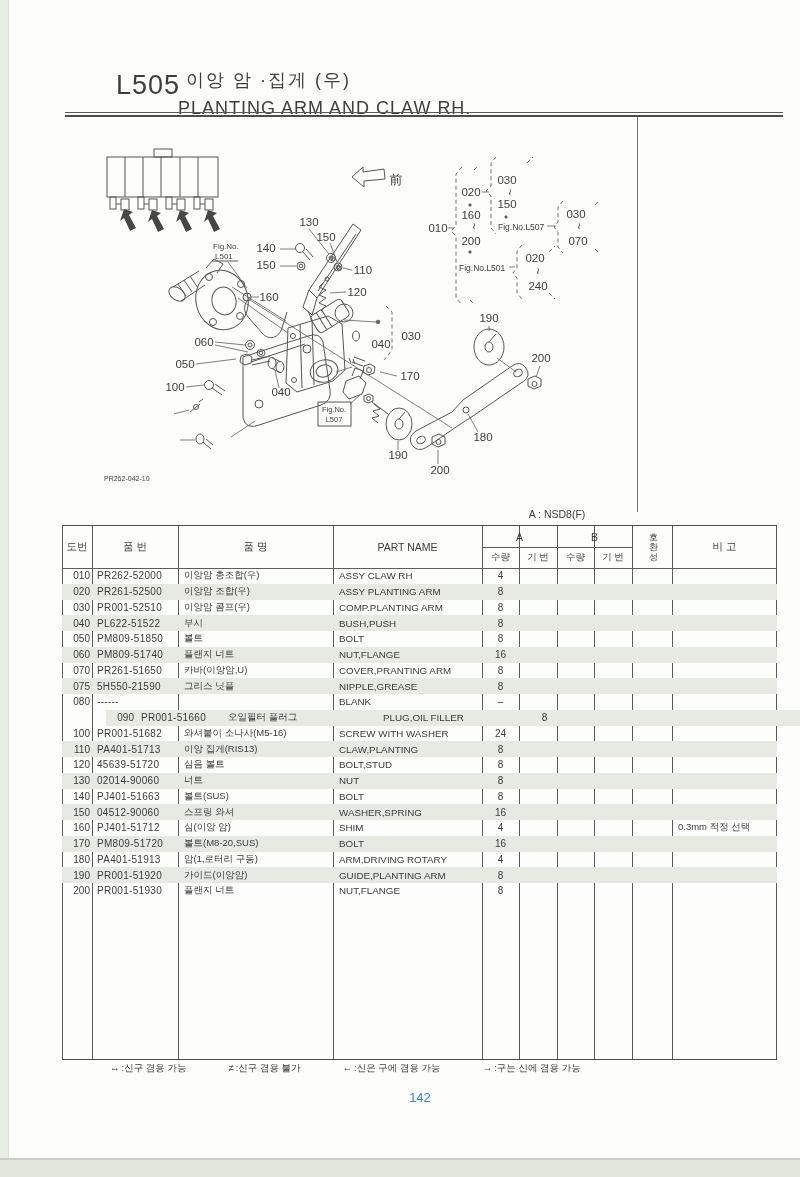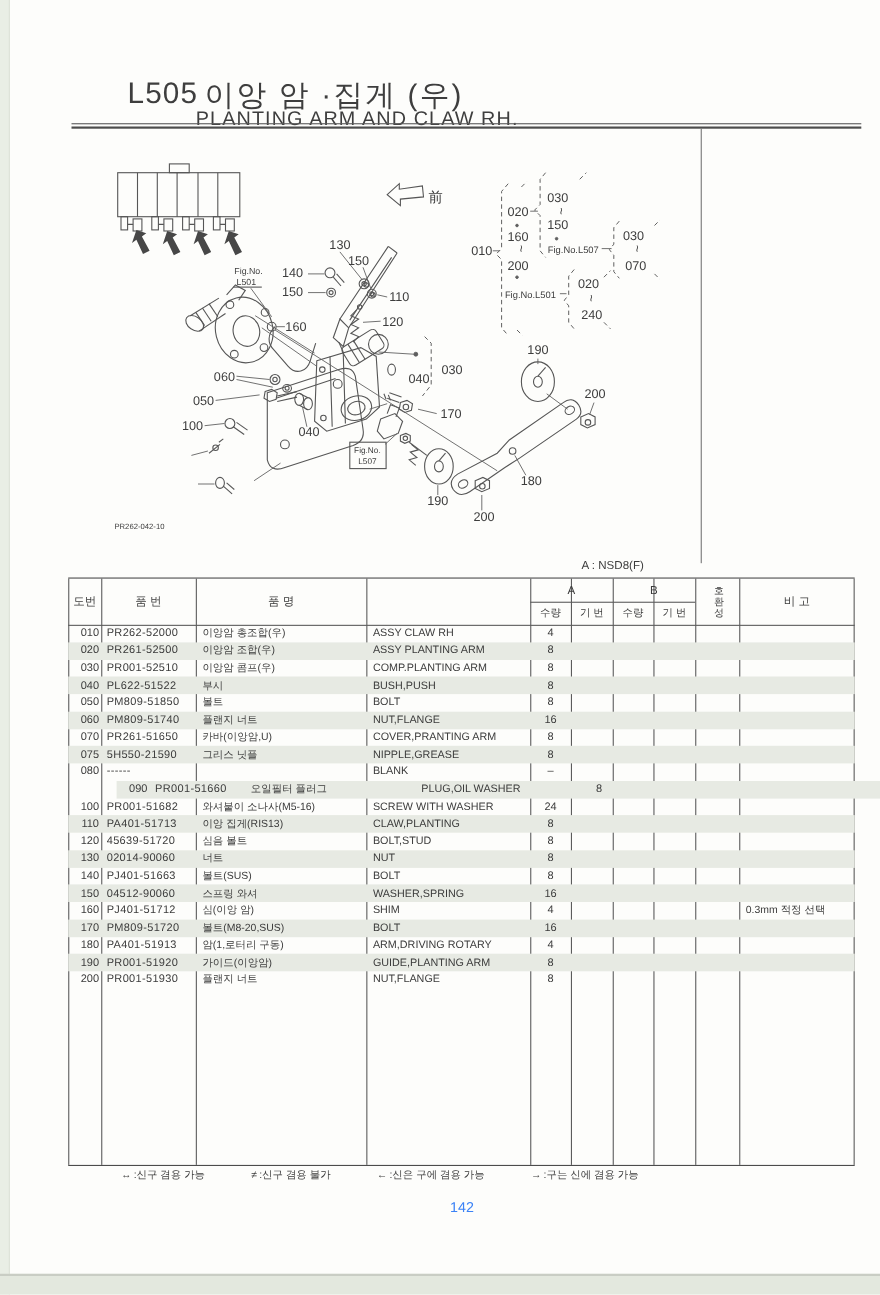--- a/index.html
+++ b/index.html
@@ -3,21 +3,21 @@
 <meta charset="utf-8">
 <style>
   html,body{margin:0;padding:0;background:#ffffff;}
   #page{position:relative;width:800px;height:1177px;background:#fdfdfb;overflow:hidden;
         font-family:"Liberation Sans","DejaVu Sans",sans-serif;color:#3b3b3b;}
   
   #edge-left{position:absolute;left:0;top:0;width:8px;height:1177px;background:#e9eee5;border-right:1px solid #dde2d8;}
   #edge-bottom{position:absolute;left:0;top:1158px;width:800px;height:19px;background:#e3e8de;border-top:2px solid #c9cdc4;}
   
   #page-code{position:absolute;left:116px;top:70px;font-size:27px;letter-spacing:1px;color:#3e3e3e;}
-  #title-ko{position:absolute;left:186px;top:68px;font-size:27px;letter-spacing:2px;color:#3e3e3e;}
+  #title-ko{position:absolute;left:186px;top:68px;font-size:18px;letter-spacing:2px;color:#3e3e3e;}
   #title-en{position:absolute;left:178px;top:98px;font-size:18px;letter-spacing:1px;color:#3e3e3e;}
   .title-rule1{position:absolute;left:65px;top:112px;width:718px;height:1px;background:#5a5a5a;}
   .title-rule2{position:absolute;left:65px;top:115px;width:718px;height:2px;background:#4c4c4c;}
   #diagram-divider{position:absolute;left:637px;top:117px;width:1px;height:395px;background:#777;}
   
   #diagram{position:absolute;left:60px;top:118px;}
   
   #model-note{position:absolute;left:482px;top:508px;width:150px;text-align:center;font-size:10.5px;color:#3b3b3b;}
   #ptable{position:absolute;left:62px;top:525px;width:715px;height:533px;border-top:1.5px solid #4c4c4c;border-bottom:1.5px solid #4c4c4c;}
   .vl{position:absolute;top:0;bottom:0;width:1px;background:#5c5c5c;}
@@ -312,20 +312,21 @@
     <div class="vl" style="left:495px"></div>
       <div class="vl" style="left:532px"></div>
     <div class="vl" style="left:570px"></div>
       <div class="vl" style="left:610px"></div>
     <div class="vl" style="left:714px"></div>
     <div id="header-underline"></div>
     <div class="hl" style="left:420px;top:21px;width:150px;"></div>
     <div class="hcell" style="left:0;top:0;width:30px;height:42px;">도번</div>
     <div class="hcell" style="left:30px;top:0;width:86px;height:42px;">품  번</div>
     <div class="hcell" style="left:116px;top:0;width:155px;height:42px;">품       명</div>
+    <div class="hcell" style="left:271px;top:0;width:149px;height:42px;">PART NAME</div>
     <div class="hcell" style="left:420px;top:0;width:75px;height:21px;">A</div>
     <div class="hcell" style="left:495px;top:0;width:75px;height:21px;">B</div>
     <div class="hcell" style="left:420px;top:21px;width:37px;height:21px;font-size:9.5px;">수량</div>
     <div class="hcell" style="left:457px;top:21px;width:38px;height:21px;font-size:9.5px;">기 번</div>
     <div class="hcell" style="left:495px;top:21px;width:37px;height:21px;font-size:9.5px;">수량</div>
     <div class="hcell" style="left:532px;top:21px;width:38px;height:21px;font-size:9.5px;">기 번</div>
     <div class="hcell" style="left:570px;top:0;width:40px;height:42px;">
         <span id="compat-head">호환성</span>
       </div>
     <div class="hcell" style="left:610px;top:0;width:105px;height:42px;">비   고</div>
@@ -435,21 +436,21 @@
           <div class="cell c-sa"></div>
           <div class="cell c-qb"></div>
           <div class="cell c-sb"></div>
           <div class="cell c-cp"></div>
           <div class="cell c-rm"></div>
         </div>
         <div class="trow shaded" style="top: 183.75px; margin-left: 44px;">
           <div class="cell c-no">090</div>
           <div class="cell c-pn">PR001-51660</div>
           <div class="cell c-ko">오일필터 플러그</div>
-          <div class="cell c-en">PLUG,OIL WASHER</div>
+          <div class="cell c-en">PLUG,OIL FILLER</div>
           <div class="cell c-qa">8</div>
           <div class="cell c-sa"></div>
           <div class="cell c-qb"></div>
           <div class="cell c-sb"></div>
           <div class="cell c-cp"></div>
           <div class="cell c-rm"></div>
         </div>
         <div class="trow" style="top: 199.5px;">
           <div class="cell c-no">100</div>
           <div class="cell c-pn">PR001-51682</div>

